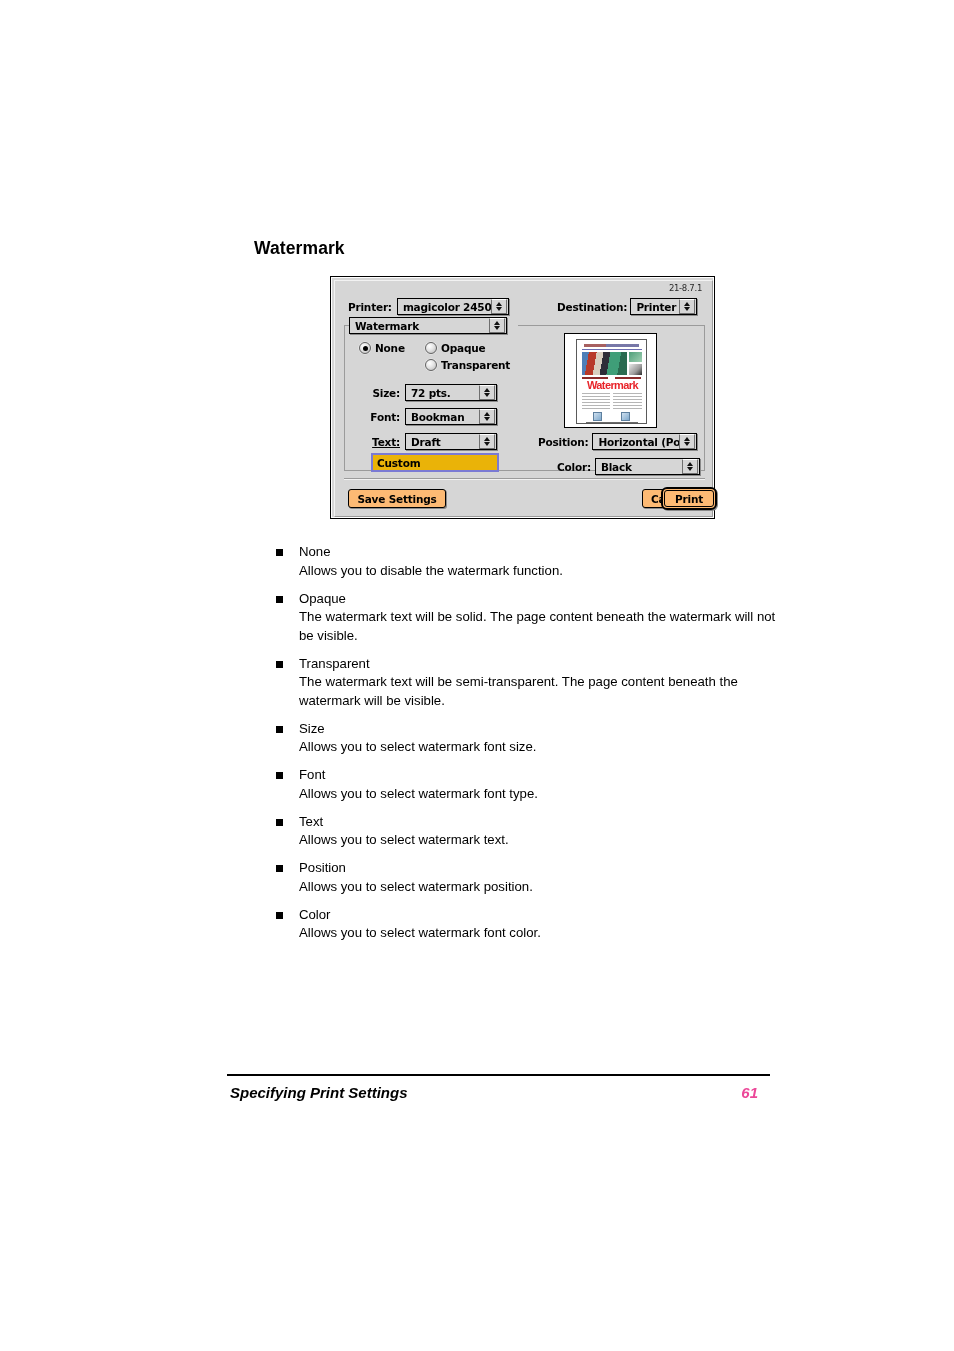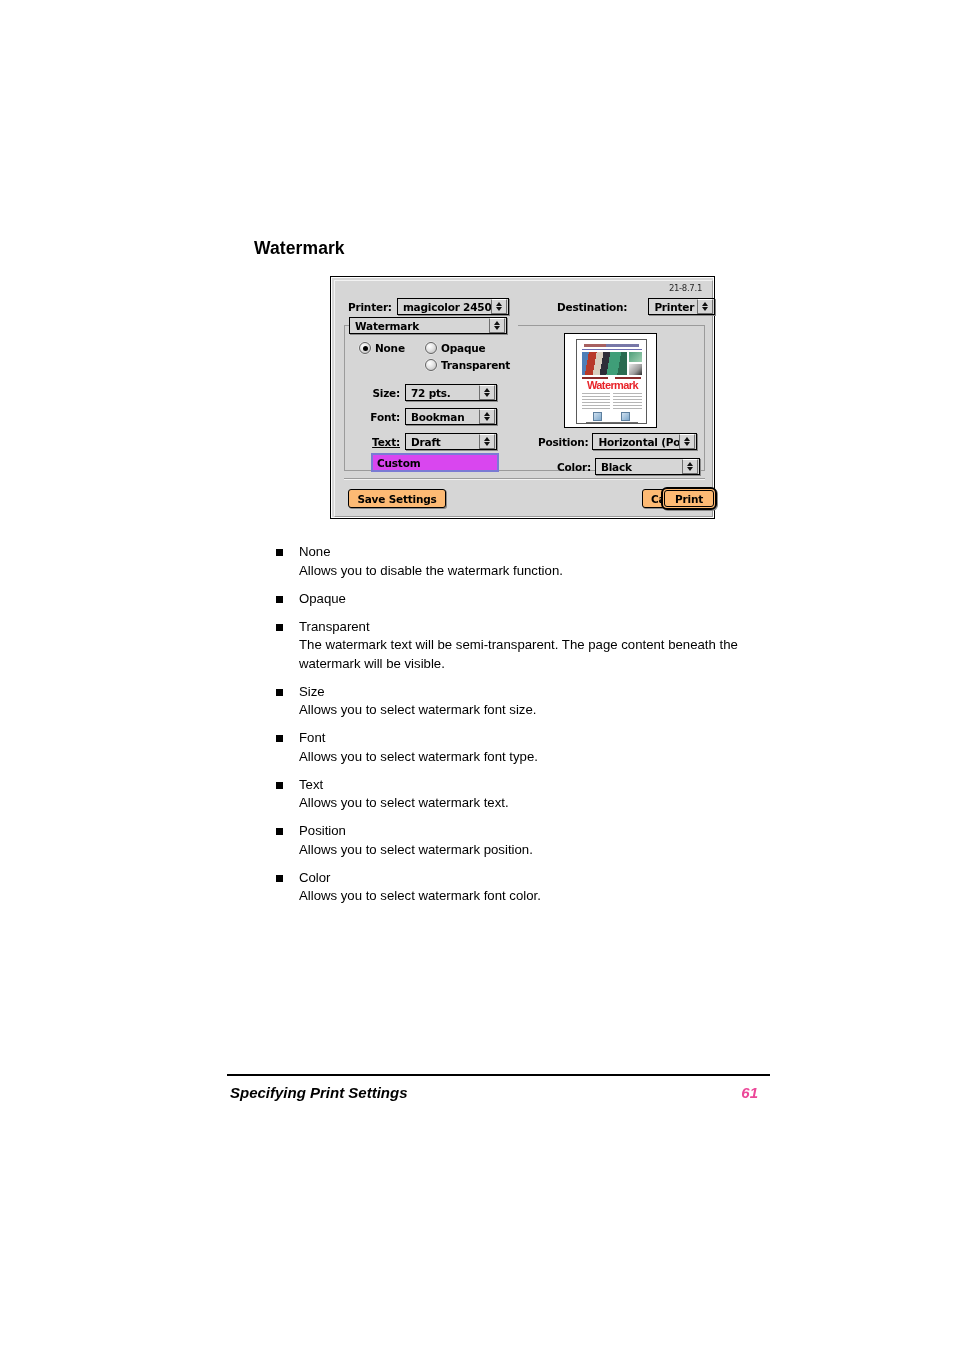--- a/index.html
+++ b/index.html
@@ -180,21 +180,21 @@
     white-space: nowrap;
   }
 
   
   .textfield {
     position: absolute;
     left: 36px;
     top: 172px;
     width: 128px;
     height: 19px;
-    background: #d946ef;
+    background: #eab308;
     border: 2px solid #7a7ad4;
     display: flex;
     align-items: center;
   }
   .textfield .tv {
     font-size: 10.5px;
     font-weight: bold;
     font-family: "DejaVu Sans", sans-serif;
     letter-spacing: -0.2px;
     padding-left: 4px;
@@ -416,21 +416,21 @@
           <span class="pv">magicolor 2450</span>
           <span class="arrows">
             <span class="tri-up"></span>
             <span class="tri-down"></span>
           </span>
         </div>
       </div>
 
       <div class="row" style="left:222px; top:17px;">
         <span class="fld-label">Destination:</span>
-        <div class="popup" style="width:67px; margin-left:21px;">
+        <div class="popup" style="width:67px; margin-left:3px;">
           <span class="pv">Printer</span>
           <span class="arrows">
             <span class="tri-up"></span>
             <span class="tri-down"></span>
           </span>
         </div>
       </div>
 
       <div class="groupbox">
         <div class="groupbox-cut"></div>
@@ -550,20 +550,21 @@
 
     <div class="bullet-item">
       <span class="bullet-sq"></span>
       <div class="bullet-term">None</div>
       <div class="bullet-desc">Allows you to disable the watermark function.</div>
     </div>
 
     <div class="bullet-item">
       <span class="bullet-sq"></span>
       <div class="bullet-term">Opaque</div>
+      <div class="bullet-desc">The watermark text will be solid. The page content beneath the watermark will not be visible.</div>
     </div>
 
     <div class="bullet-item">
       <span class="bullet-sq"></span>
       <div class="bullet-term">Transparent</div>
       <div class="bullet-desc">The watermark text will be semi-transparent. The page content beneath the watermark will be visible.</div>
     </div>
 
     <div class="bullet-item">
       <span class="bullet-sq"></span>

